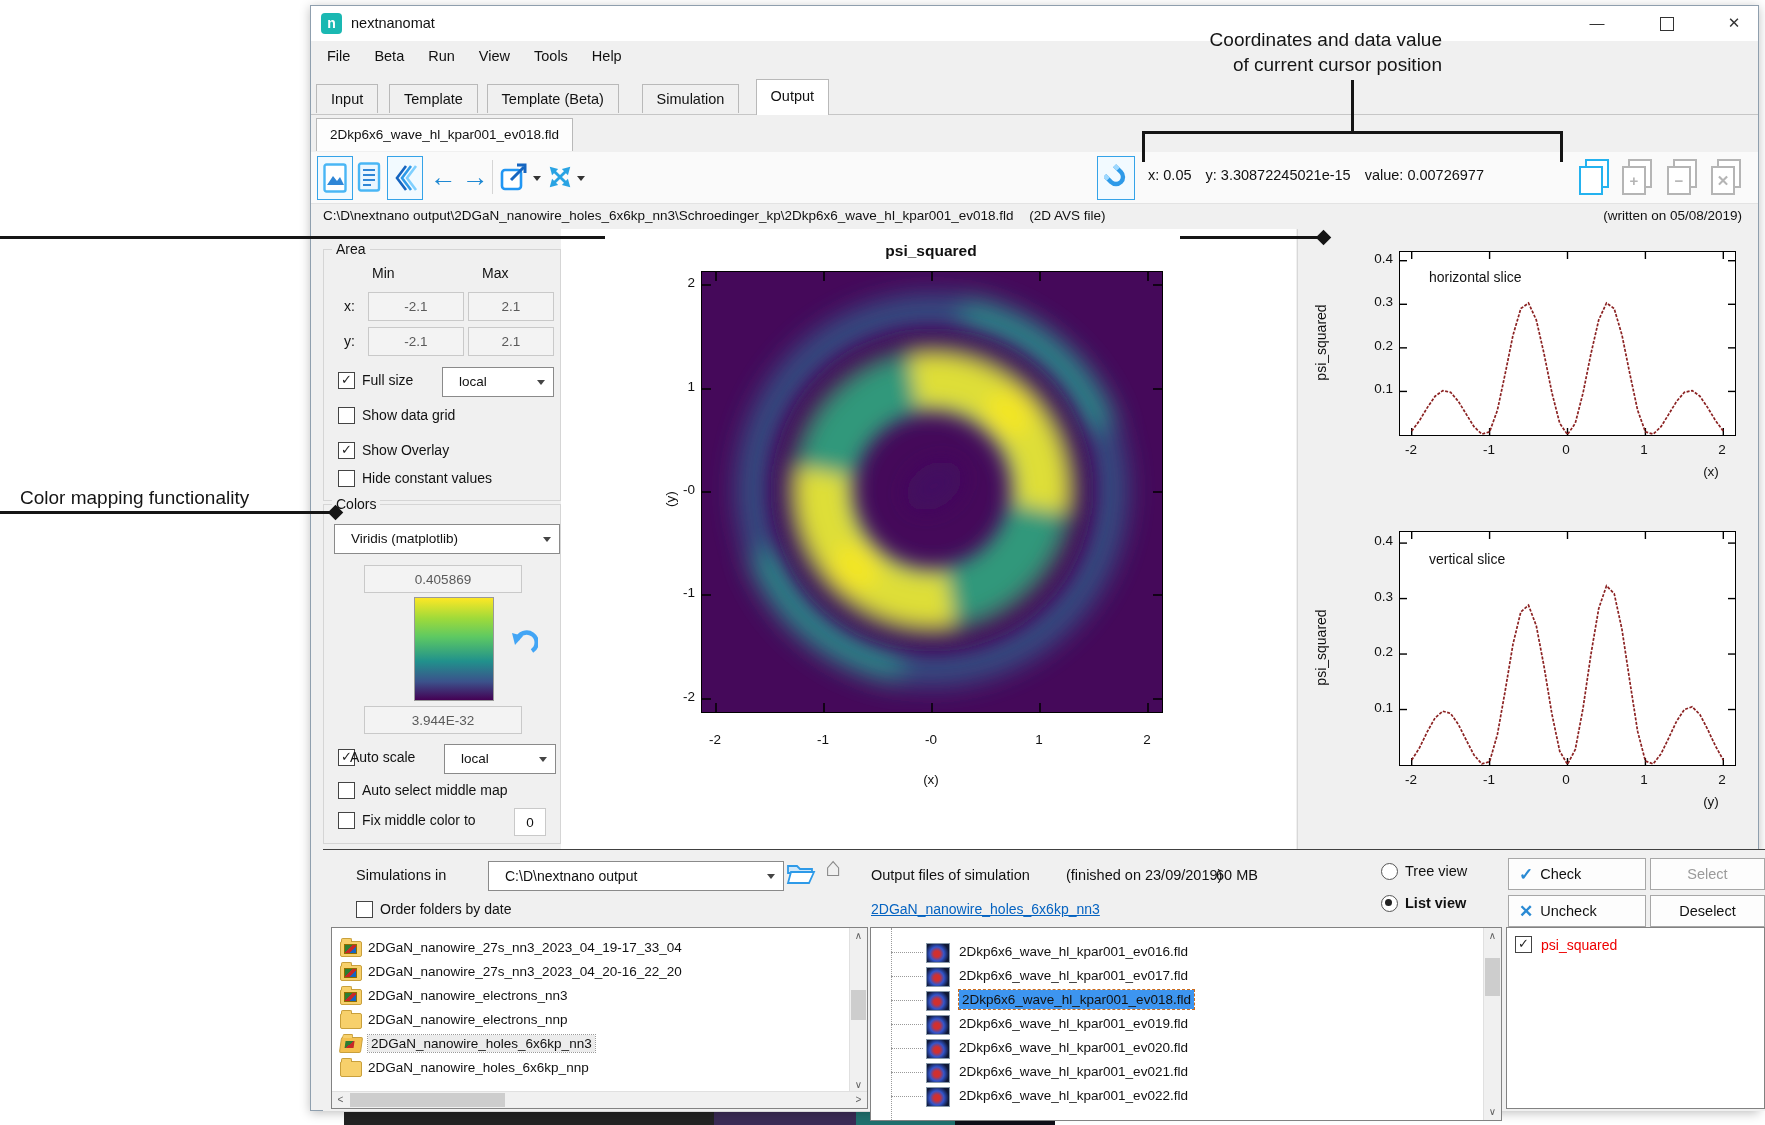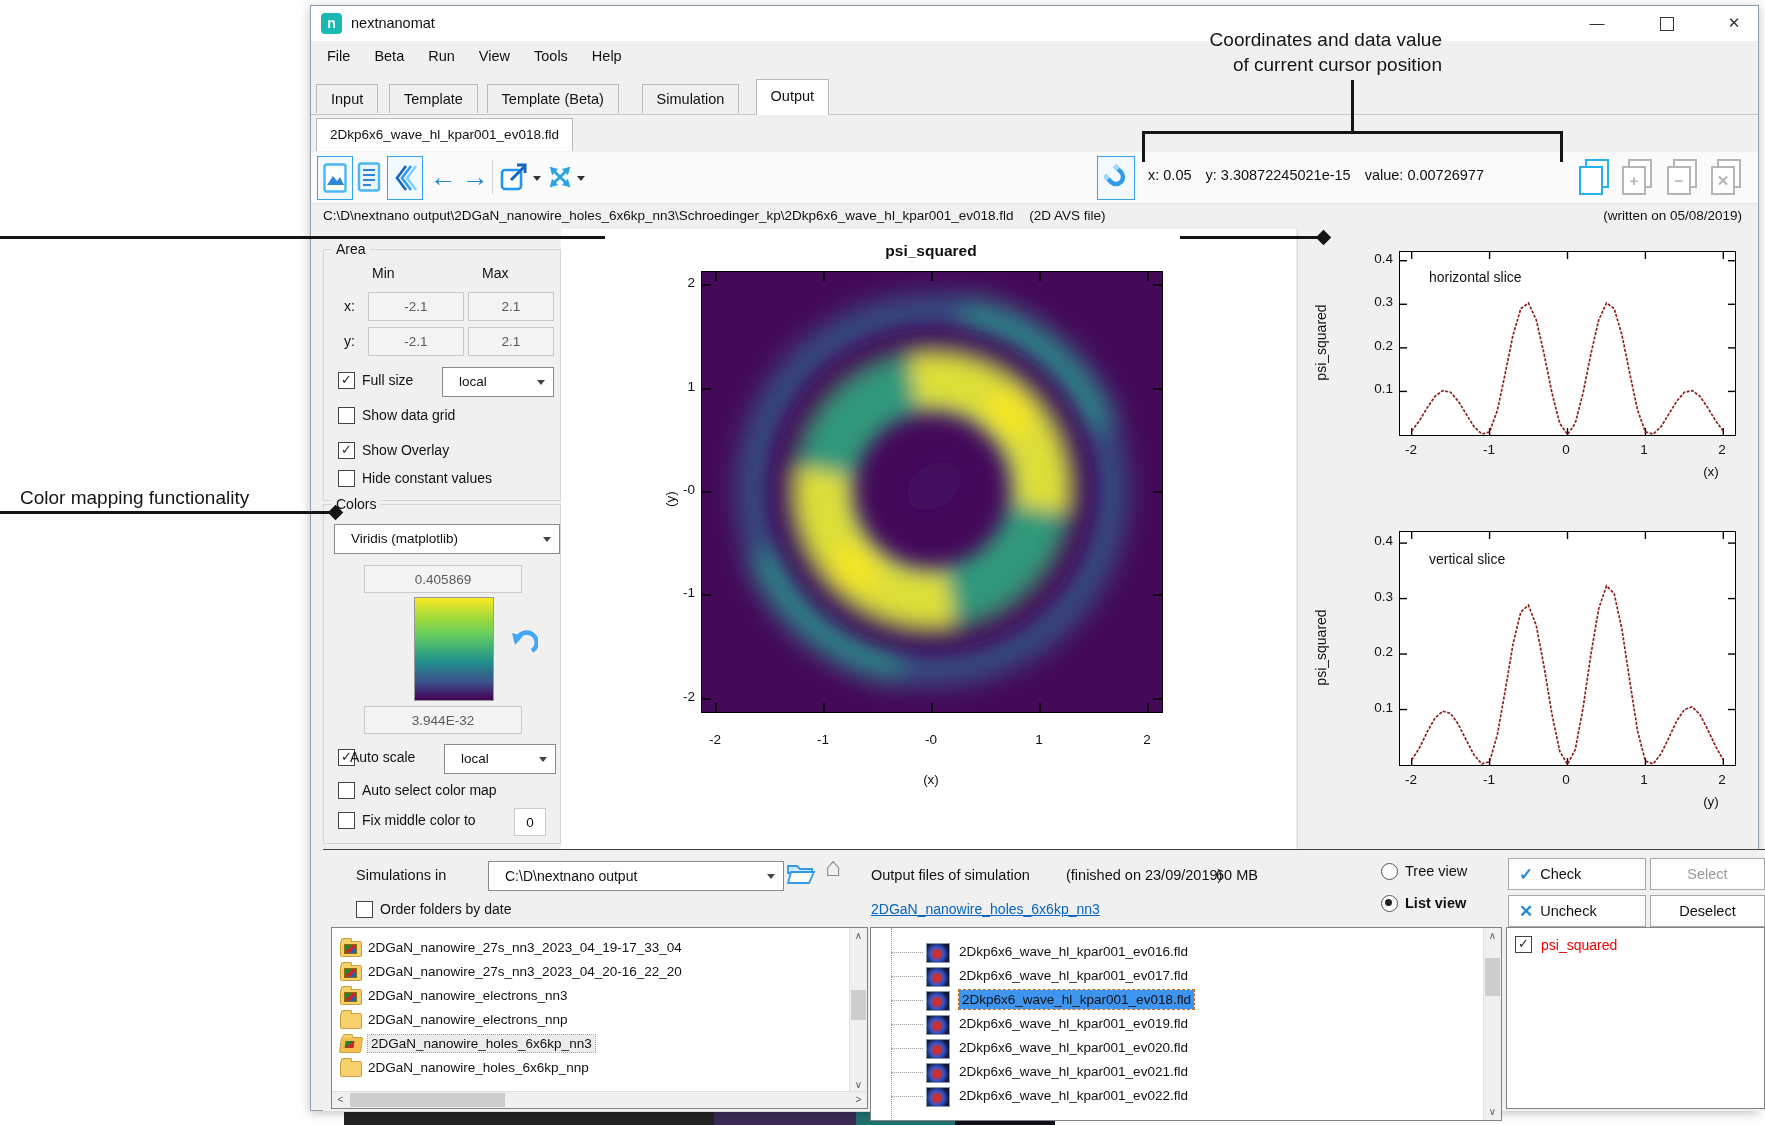--- a/index.html
+++ b/index.html
@@ -293,21 +293,21 @@
         <svg width="28" height="30" viewBox="0 0 28 30">
             <path d="M22 24 A10 10 0 1 0 7 13" fill="none" stroke="#42a5f5" stroke-width="4.4"></path>
             <polygon points="2,6 13,9 5,18" fill="#42a5f5"></polygon>
           </svg>
       </div>
       <div class="field" style="left:40px;top:201px;width:156px;height:26px;">3.944E-32</div>
       <div class="cb" style="left:14px;top:244px;">✓</div>
       <div class="cblabel" style="left:26px;top:244px;">Auto scale</div>
       <div class="combo" style="left:120px;top:239px;width:94px;height:28px;">local</div>
       <div class="cb" style="left:14px;top:277px;"></div>
-      <div class="cblabel" style="left:38px;top:277px;">Auto select color map</div>
+      <div class="cblabel" style="left:38px;top:277px;">Auto select middle map</div>
       <div class="cb" style="left:14px;top:307px;"></div>
       <div class="cblabel" style="left:38px;top:307px;">Fix middle color to</div>
       <div class="field" style="left:190px;top:303px;width:30px;height:26px;background:#fff;color:#111;">0</div>
     </div>
 
     <div id="mainwhite"></div>
     <div id="mp-title">psi_squared</div>
     <div id="heatbox">
       <svg width="460" height="440" viewBox="0 0 460 440">
         <defs>

